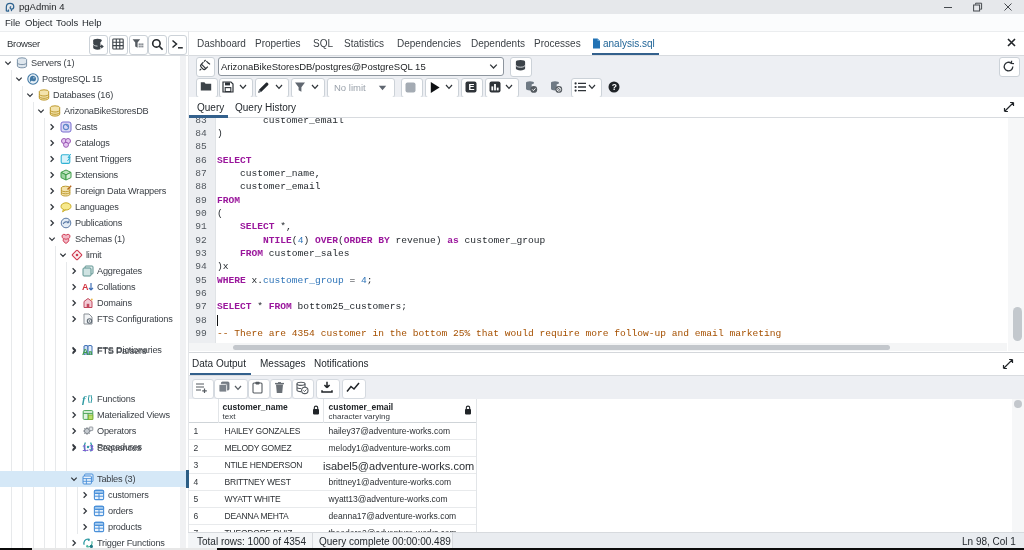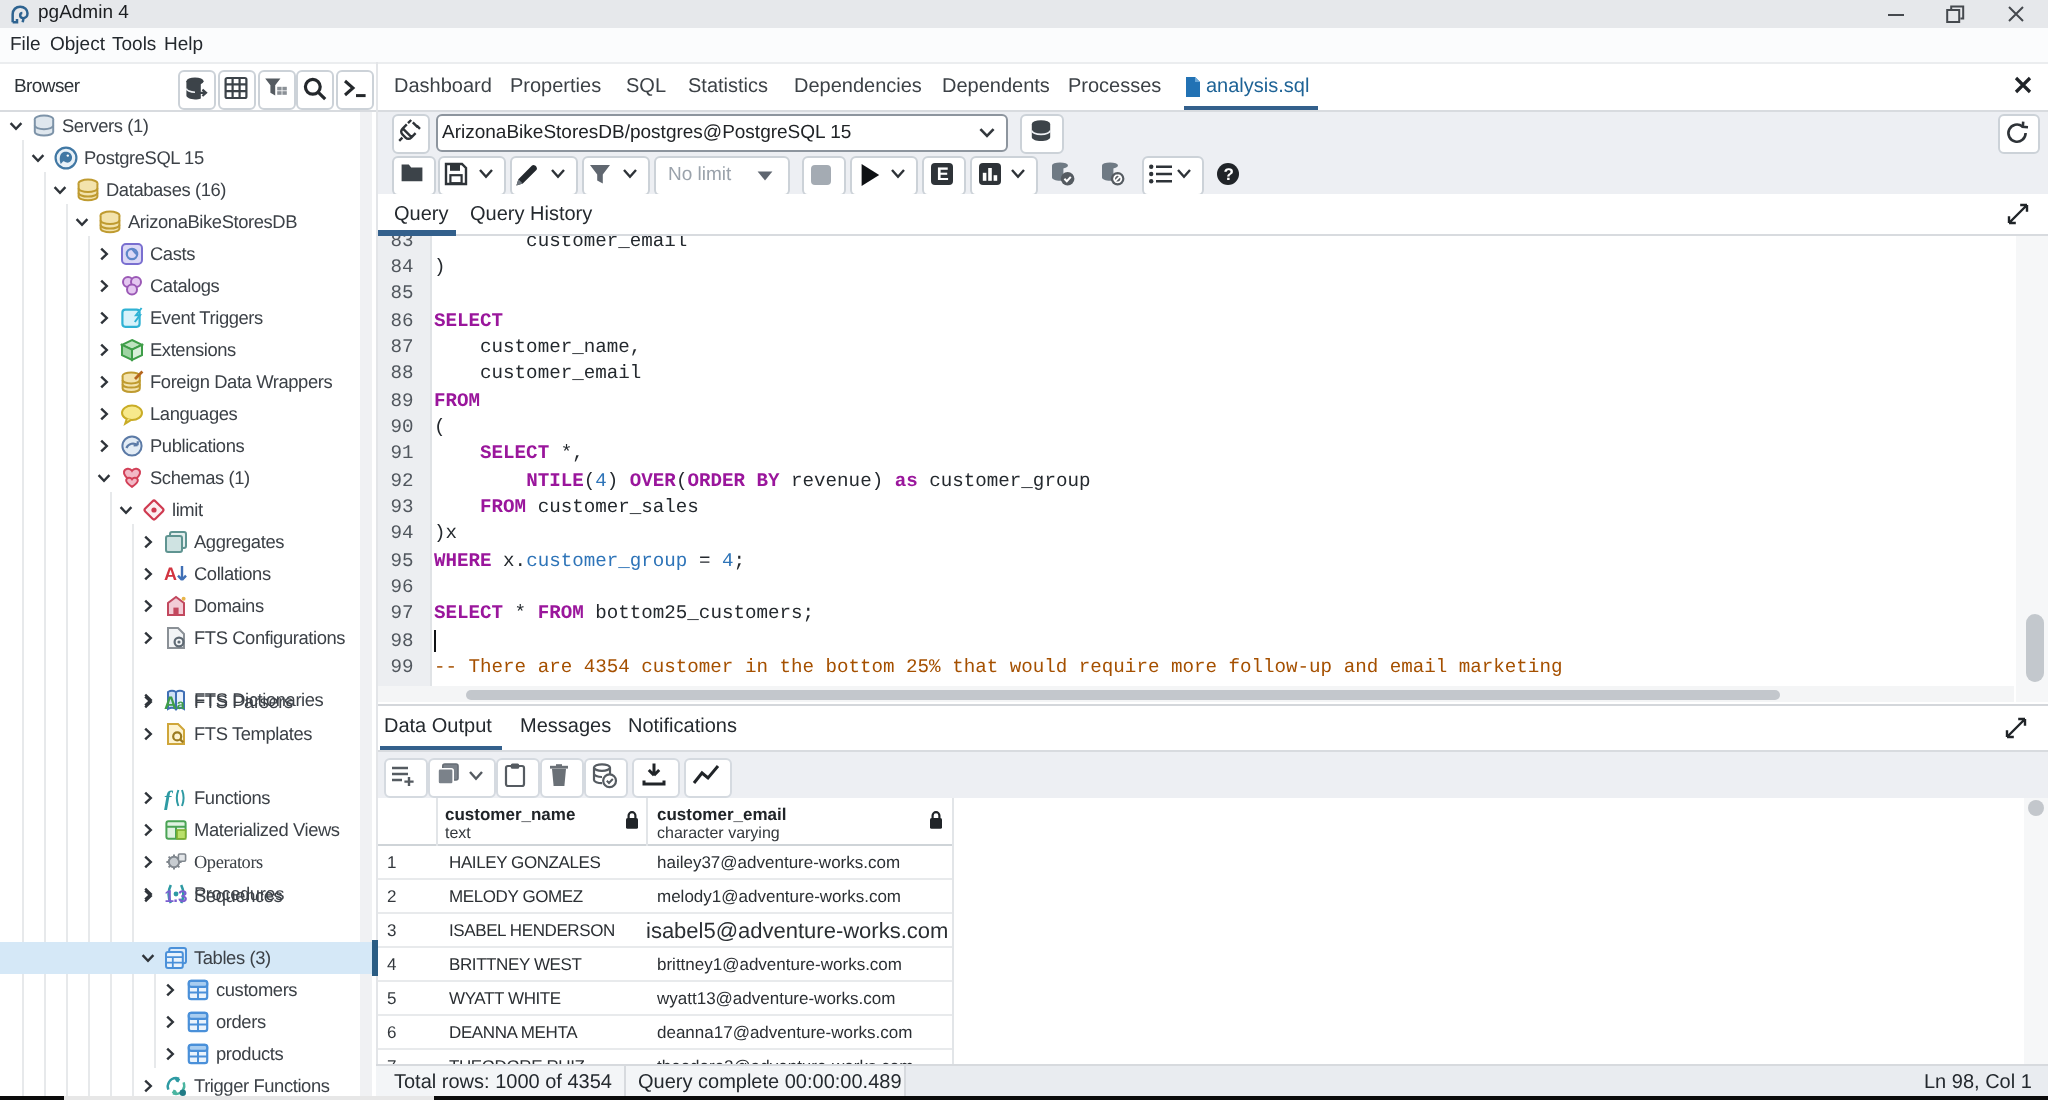--- a/index.html
+++ b/index.html
@@ -470,33 +470,20 @@
             <path d="M2.6,1.3 L5.4,4 L2.6,6.7" fill="none" stroke="#2f343a" stroke-width="1.2"></path>
           </svg>
         </s>
         <s style="left:82px;top:2px">
           <svg width="12" height="12" viewBox="0 0 12 12">
             <use href="#i-ftsp"></use>
           </svg>
         </s>
         <s class="lb" style="left:97px;top:0">FTS Parsers</s>
       </div>
-      <div class="tr" style="top:303px;">
-        <s style="left:70px;top:4px">
-          <svg width="8" height="8" viewBox="0 0 8 8">
-            <path d="M2.6,1.3 L5.4,4 L2.6,6.7" fill="none" stroke="#2f343a" stroke-width="1.2"></path>
-          </svg>
-        </s>
-        <s style="left:82px;top:2px">
-          <svg width="12" height="12" viewBox="0 0 12 12">
-            <use href="#i-ftst"></use>
-          </svg>
-        </s>
-        <s class="lb" style="left:97px;top:0">FTS Templates</s>
-      </div>
       <div class="tr" style="top:335px;">
         <s style="left:70px;top:4px">
           <svg width="8" height="8" viewBox="0 0 8 8">
             <path d="M2.6,1.3 L5.4,4 L2.6,6.7" fill="none" stroke="#2f343a" stroke-width="1.2"></path>
           </svg>
         </s>
         <s style="left:82px;top:2px">
           <svg width="12" height="12" viewBox="0 0 12 12">
             <use href="#i-func"></use>
           </svg>
@@ -509,21 +496,21 @@
             <path d="M2.6,1.3 L5.4,4 L2.6,6.7" fill="none" stroke="#2f343a" stroke-width="1.2"></path>
           </svg>
         </s>
         <s style="left:82px;top:2px">
           <svg width="12" height="12" viewBox="0 0 12 12">
             <use href="#i-mat"></use>
           </svg>
         </s>
         <s class="lb" style="left:97px;top:0">Materialized Views</s>
       </div>
-      <div class="tr" style="top:367px;font-family:Liberation Serif, serif;">
+      <div class="tr" style="top:367px;">
         <s style="left:70px;top:4px">
           <svg width="8" height="8" viewBox="0 0 8 8">
             <path d="M2.6,1.3 L5.4,4 L2.6,6.7" fill="none" stroke="#2f343a" stroke-width="1.2"></path>
           </svg>
         </s>
         <s style="left:82px;top:2px">
           <svg width="12" height="12" viewBox="0 0 12 12">
             <use href="#i-op"></use>
           </svg>
         </s>
@@ -849,21 +836,21 @@
         <span class="a" style="left:35.5px;top:3px;font-size:8.5px;letter-spacing:-0.2px;color:#2b2f33">HAILEY GONZALES</span>
         <span class="a" style="left:139.5px;top:3px;font-size:8.5px;color:#2b2f33">hailey37@adventure-works.com</span>
       </div>
       <div class="a" style="left:0;top:41.05px;width:287px;height:17.05px;background:#fff;border-bottom:1px solid #e8eaec;box-sizing:border-box">
         <span class="a" style="left:4.5px;top:3px;font-size:8.5px;color:#33383d">2</span>
         <span class="a" style="left:35.5px;top:3px;font-size:8.5px;letter-spacing:-0.2px;color:#2b2f33">MELODY GOMEZ</span>
         <span class="a" style="left:139.5px;top:3px;font-size:8.5px;color:#2b2f33">melody1@adventure-works.com</span>
       </div>
       <div class="a" style="left:0;top:58.10px;width:287px;height:17.05px;background:#fff;border-bottom:1px solid #e8eaec;box-sizing:border-box">
         <span class="a" style="left:4.5px;top:3px;font-size:8.5px;color:#33383d">3</span>
-        <span class="a" style="left:35.5px;top:3px;font-size:8.5px;letter-spacing:-0.2px;color:#2b2f33">ISABEL HENDERSON</span>
+        <span class="a" style="left:35.5px;top:3px;font-size:8.5px;letter-spacing:-0.2px;color:#2b2f33">NTILE HENDERSON</span>
         <span class="a" style="left:134px;top:3px;font-size:11px;color:#2b2f33">isabel5@adventure-works.com</span>
       </div>
       <div class="a" style="left:0;top:75.15px;width:287px;height:17.05px;background:#fff;border-bottom:1px solid #e8eaec;box-sizing:border-box">
         <span class="a" style="left:4.5px;top:3px;font-size:8.5px;color:#33383d">4</span>
         <span class="a" style="left:35.5px;top:3px;font-size:8.5px;letter-spacing:-0.2px;color:#2b2f33">BRITTNEY WEST</span>
         <span class="a" style="left:139.5px;top:3px;font-size:8.5px;color:#2b2f33">brittney1@adventure-works.com</span>
       </div>
       <div class="a" style="left:0;top:92.20px;width:287px;height:17.05px;background:#fff;border-bottom:1px solid #e8eaec;box-sizing:border-box">
         <span class="a" style="left:4.5px;top:3px;font-size:8.5px;color:#33383d">5</span>
         <span class="a" style="left:35.5px;top:3px;font-size:8.5px;letter-spacing:-0.2px;color:#2b2f33">WYATT WHITE</span>

